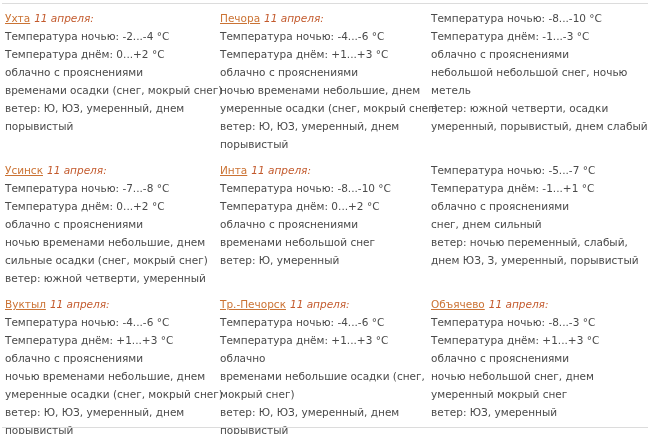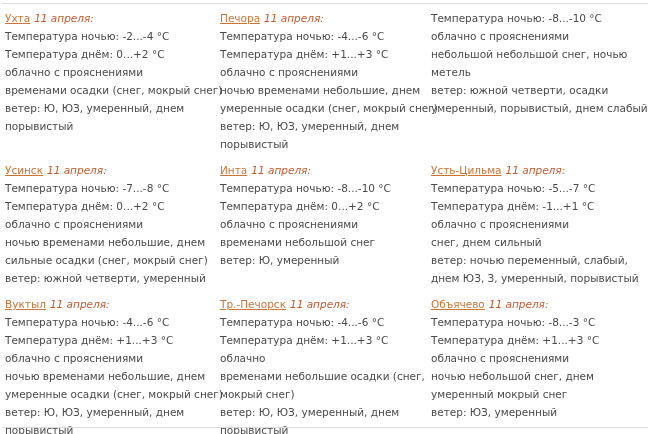--- a/index.html
+++ b/index.html
@@ -80,20 +80,21 @@
       <div class="ln">Температура днём: +1...+3 °C</div>
       <div class="ln">облачно с прояснениями</div>
       <div class="ln">ночью временами небольшие, днем</div>
       <div class="ln">умеренные осадки (снег, мокрый снег)</div>
       <div class="ln">ветер: Ю, ЮЗ, умеренный, днем</div>
       <div class="ln">порывистый</div>
     </div>
 
     <div class="cell">
       <div class="ln">Температура ночью: -8...-10 °C</div>
+      <div class="ln">Температура днём: -1...-3 °C</div>
       <div class="ln">облачно с прояснениями</div>
       <div class="ln">небольшой небольшой снег, ночью</div>
       <div class="ln">метель</div>
       <div class="ln">ветер: южной четверти, осадки</div>
       <div class="ln">умеренный, порывистый, днем слабый</div>
     </div>
 
     <div class="cell">
       <div class="ln head">
         <a>Усинск</a><em>11 апреля:</em>
@@ -111,23 +112,20 @@
         <a>Инта</a><em>11 апреля:</em>
       </div>
       <div class="ln">Температура ночью: -8...-10 °C</div>
       <div class="ln">Температура днём: 0...+2 °C</div>
       <div class="ln">облачно с прояснениями</div>
       <div class="ln">временами небольшой снег</div>
       <div class="ln">ветер: Ю, умеренный</div>
     </div>
 
     <div class="cell">
-      <div class="ln head">
-        <a>Усть-Цильма</a><em>11 апреля:</em>
-      </div>
       <div class="ln">Температура ночью: -5...-7 °C</div>
       <div class="ln">Температура днём: -1...+1 °C</div>
       <div class="ln">облачно с прояснениями</div>
       <div class="ln">снег, днем сильный</div>
       <div class="ln">ветер: ночью переменный, слабый,</div>
       <div class="ln">днем ЮЗ, З, умеренный, порывистый</div>
     </div>
 
     <div class="cell">
       <div class="ln head">

